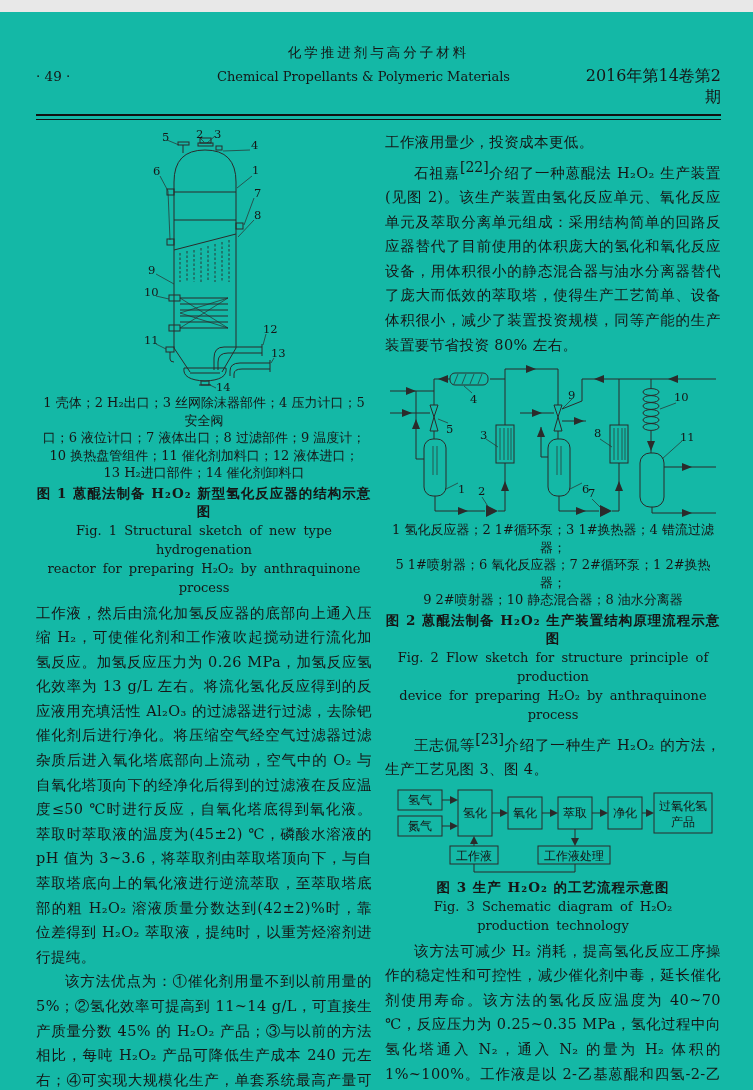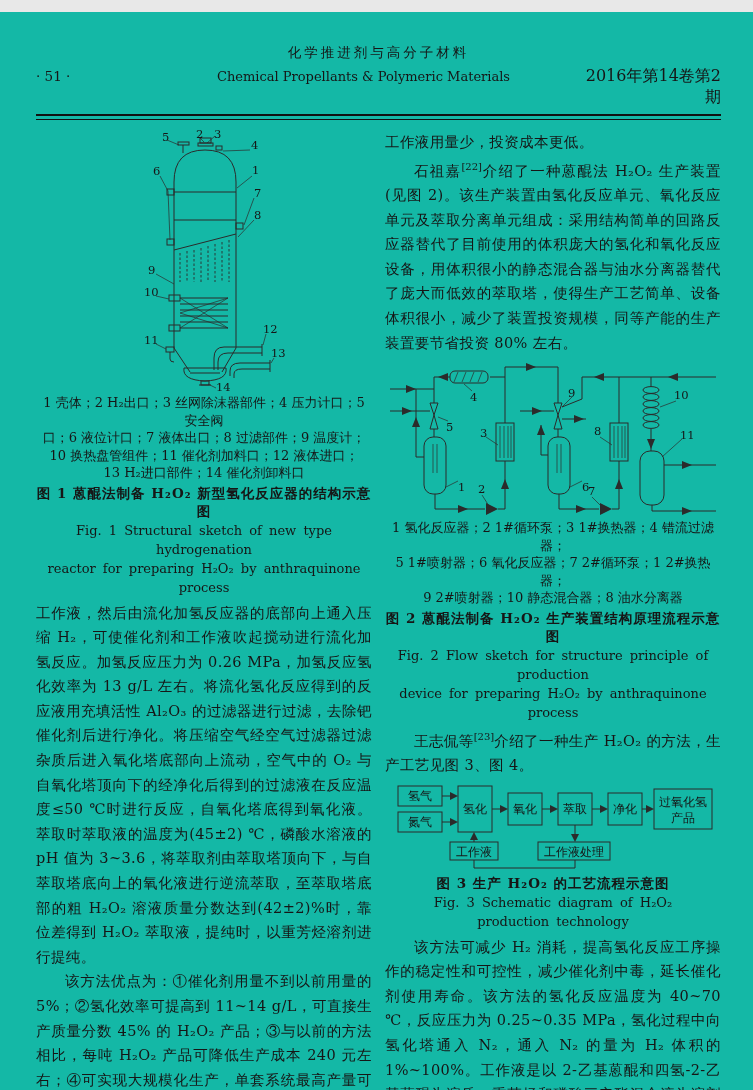--- a/index.html
+++ b/index.html
@@ -15,21 +15,21 @@
   .hdr-en{flex:1; text-align:center; font-size:13px;}
   .hdr-issue{width:150px; text-align:right; font-size:16px;}
   .hdr-rule{margin-top:6px; height:3px; border-top:2px solid #111; border-bottom:1px solid #111;}
   .cols{display:flex; gap:13px; margin-top:10px;}
   .col{width:336px;}
   p.body{
     margin:0; font-size:14.5px; line-height:24.6px; text-align:justify;
     letter-spacing:0.4px;
   }
   p.ind{text-indent:2em;}
-  .ref{font-size:10px; vertical-align:super; letter-spacing:0;}
+  .ref{font-size:14px; vertical-align:super; letter-spacing:0;}
   .figwrap{text-align:center;}
   .legend{font-size:13px; line-height:17.5px; text-align:center; margin-top:2px;}
   .cap-cn{font-size:13.5px; font-weight:bold; text-align:center; margin-top:3px; letter-spacing:1px;}
   .cap-en{font-size:13px; line-height:19px; word-spacing:3px;}
   svg{display:block; margin:0 auto;}
   svg text{font-family:"DejaVu Serif","Liberation Serif",serif; font-size:11.5px; fill:#161616;}
   svg .s{stroke:#2b2b2b; stroke-width:1; fill:none;}
   svg .thin{stroke:#2b2b2b; stroke-width:0.7; fill:none;}
   svg .fill{fill:#2b2b2b; stroke:none;}
   svg .dash{stroke:#2b2b2b; stroke-width:0.9; fill:none; stroke-dasharray:2.5 2;}
@@ -38,21 +38,21 @@
 </style>
 </head>
 <body>
 
 <div class="page">
  <div class="inner">
 
   <div>
     <div class="hdr-cn">化学推进剂与高分子材料</div>
     <div class="hdr-row">
-      <span class="hdr-page">· 51 ·</span>
+      <span class="hdr-page">· 49 ·</span>
       <span class="hdr-en">Chemical Propellants &amp; Polymeric Materials</span>
       <span class="hdr-issue">2016年第14卷第2期</span>
     </div>
     <div class="hdr-rule"></div>
   </div>
 
   <div class="cols">
 
    <div class="col">
 

